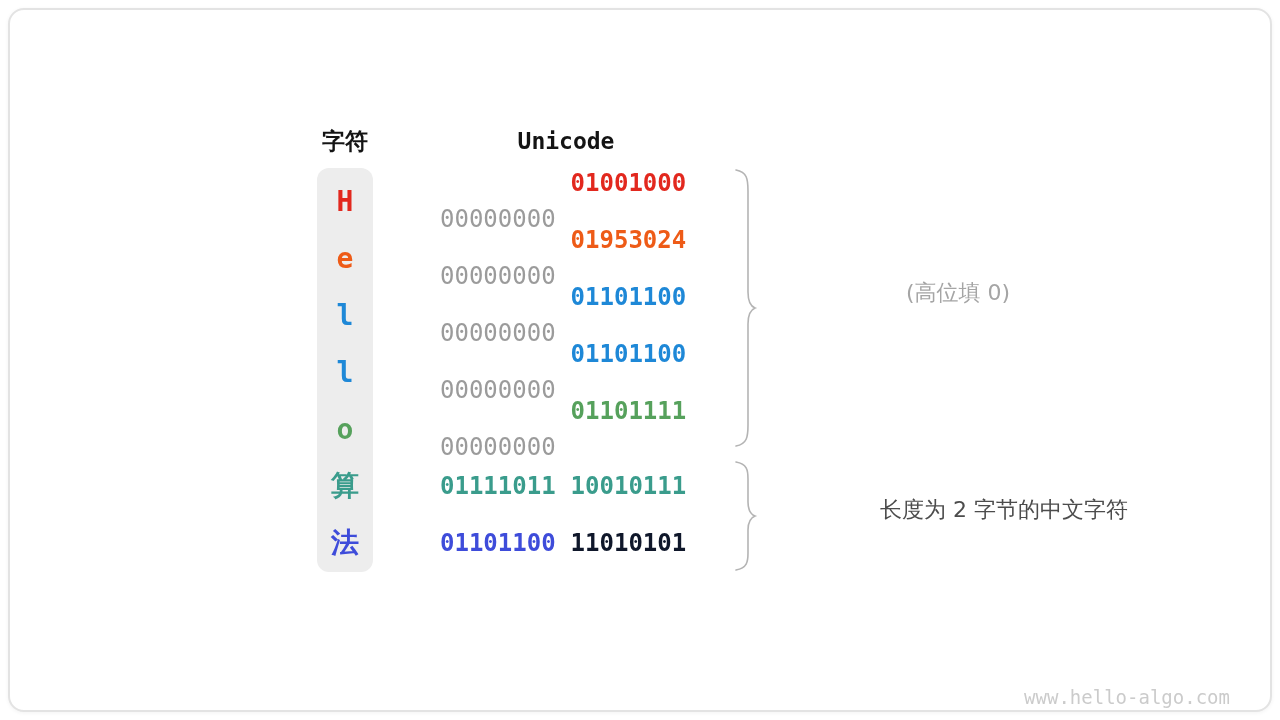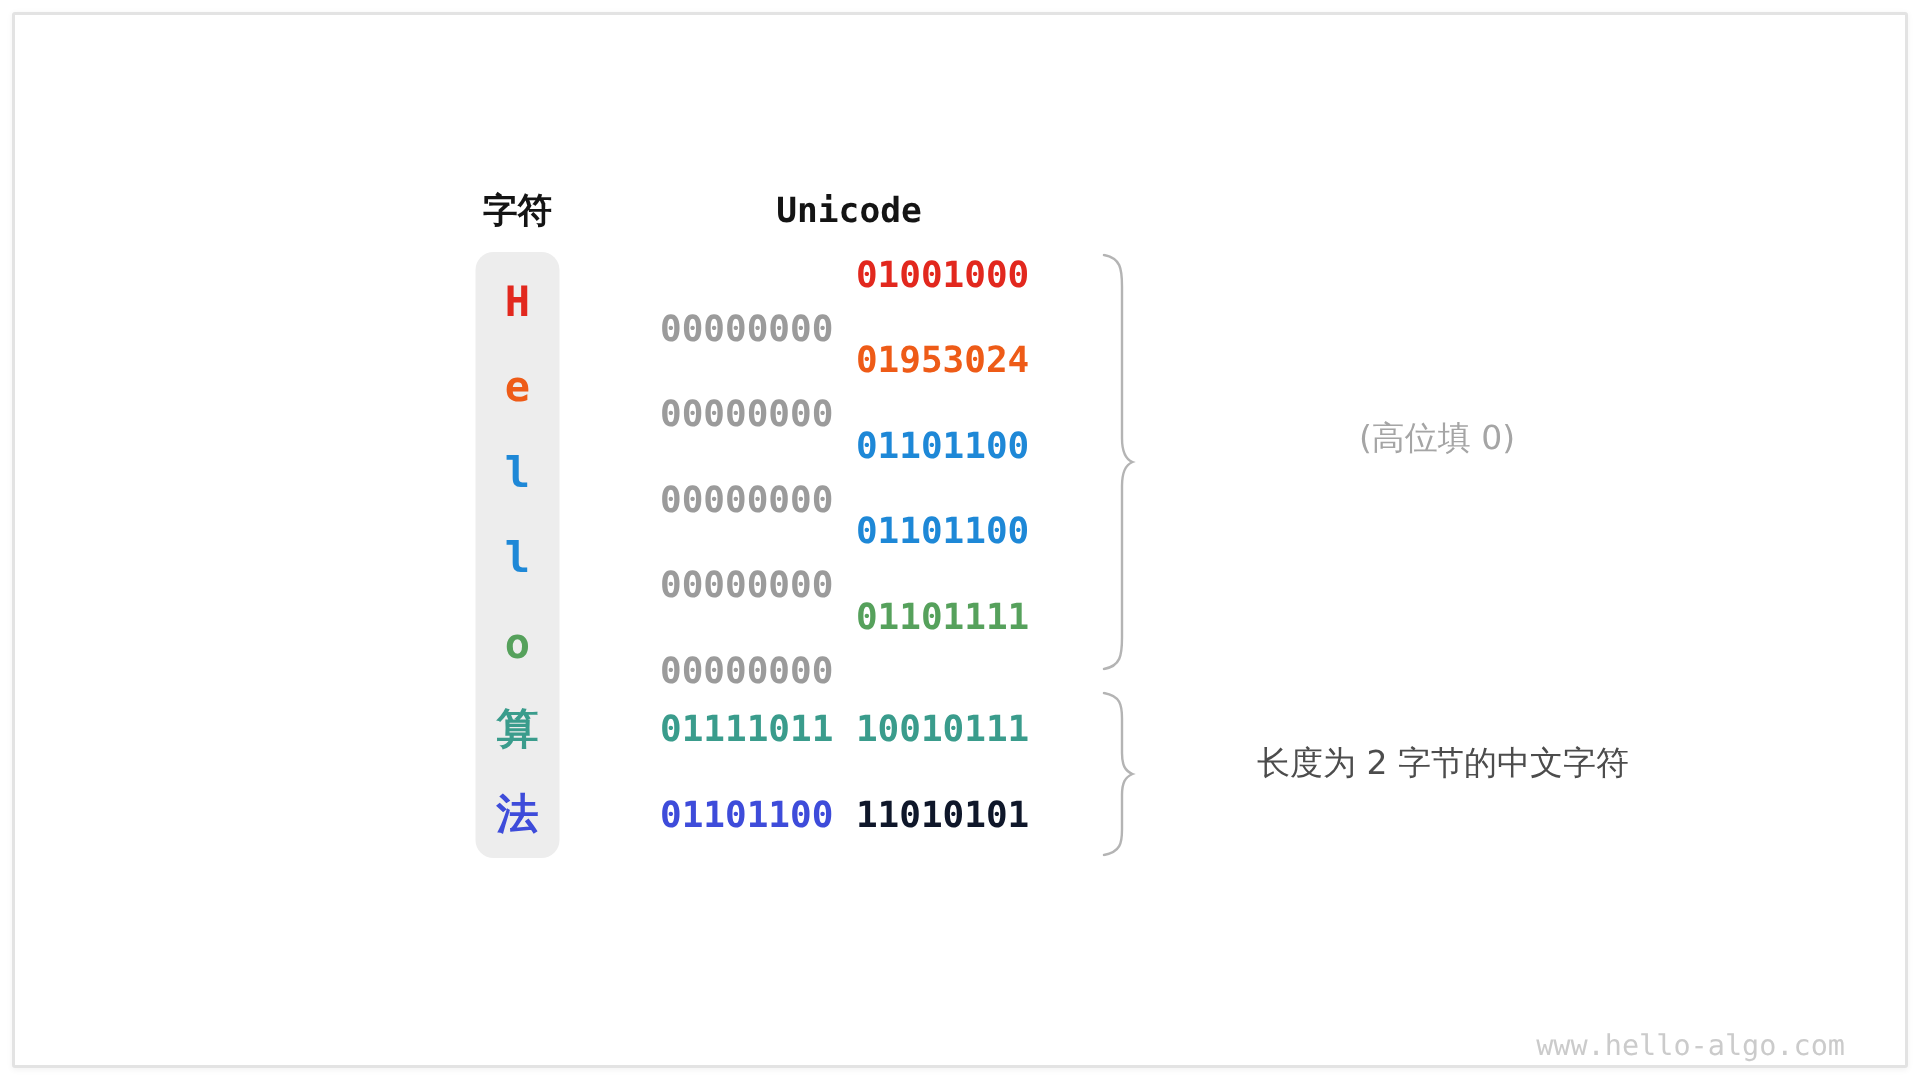--- a/index.html
+++ b/index.html
@@ -1,20 +1,20 @@
 <!DOCTYPE html>
 <html><head>
 <meta charset="utf-8">
 <style>
   * { margin:0; padding:0; box-sizing:border-box; }
   body { background:#ffffff; font-family:"DejaVu Sans", sans-serif; }
   .stage { position:relative; width:1280px; height:720px; background:#ffffff; overflow:hidden; }
   .card {
     position:absolute; left:8px; top:8px; width:1264px; height:704px;
-    background:#ffffff; border:2px solid #e3e3e3; border-radius:2px;
+    background:#ffffff; border:2px solid #e3e3e3; border-radius:16px;
     box-shadow:0 1px 4px rgba(0,0,0,0.05);
   }
   .hdr { position:absolute; top:116px; height:30px; line-height:30px; font-weight:700;
          font-size:23px; color:#141414; text-align:center; }
   .hdr-char { left:295px; width:80px; }
   .hdr-unicode { left:470px; width:172px; font-family:"DejaVu Sans Mono", monospace; }
   .char-col-bg {
     position:absolute; left:307px; top:158px; width:56px; height:404px;
     background:#ededed; border-radius:12px;
   }
@@ -22,27 +22,27 @@
   .cell-char {
     position:absolute; left:307px; width:56px; top:50%; transform:translateY(-50%);
     text-align:center; font-family:"DejaVu Sans Mono", monospace;
     font-weight:700; font-size:28px;
   }
   .bits {
     position:absolute; left:430px; top:50%; transform:translateY(-50%);
     display:flex; gap:15px; font-family:"DejaVu Sans Mono", monospace;
     font-size:24px; letter-spacing:0px; white-space:nowrap;
   }
-  .octet.dim { font-weight:700;margin-top:36px; }
+  .octet.dim { font-weight:400;margin-top:36px; }
   .octet.hot { font-weight:800; }
   .brace { position:absolute; }
   .brace path { fill:none; stroke:#b4b4b4; stroke-width:1.6; stroke-linecap:round; }
   .anno { position:absolute; width:360px; text-align:center; font-size:22px; color:#4c4c4c; }
   .anno-1 { left:768px; top:263px; line-height:39px; }
-  .anno-2 { left:772px; top:486px; line-height:28px; }
+  .anno-2 { left:814px; top:486px; line-height:28px; }
   .anno .sub { color:#a5a5a5; font-weight:400; }
   .watermark {
     position:absolute; right:40px; top:676px; font-family:"DejaVu Sans Mono", monospace;
     font-size:19px; color:#cbcbcb;
   }
 </style>
 </head>
 <body>
 
 <div class="stage">

